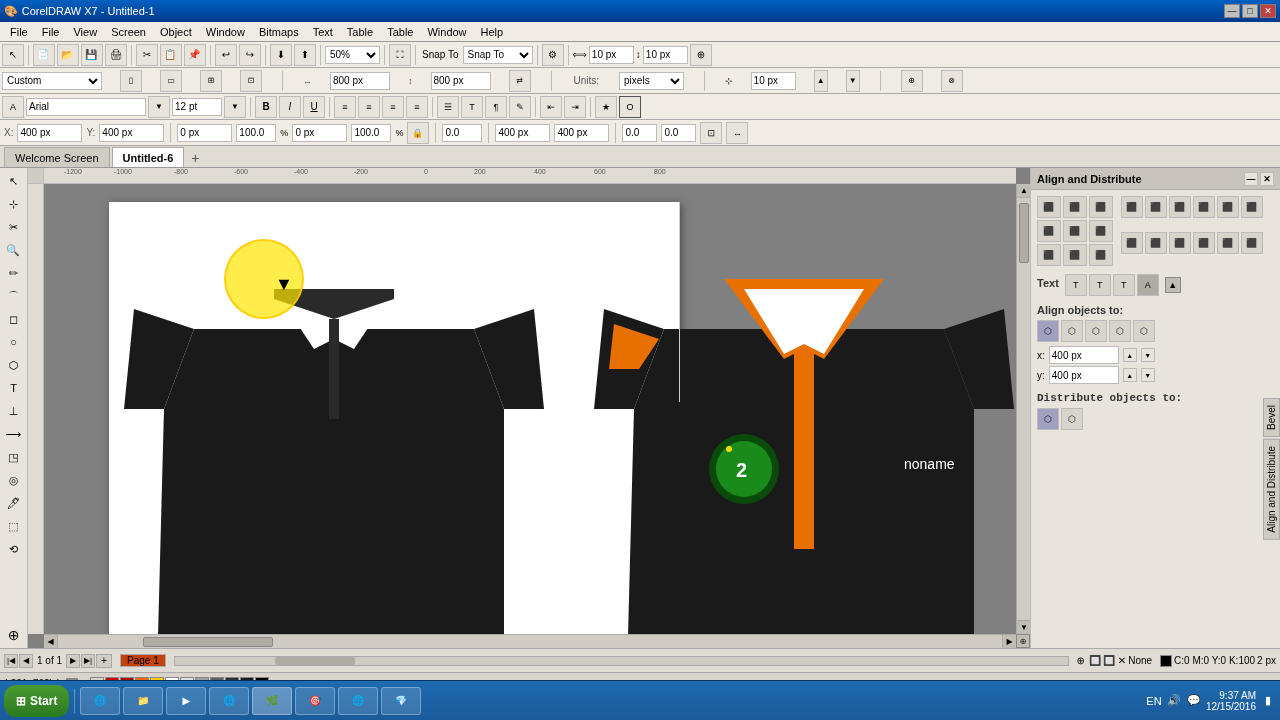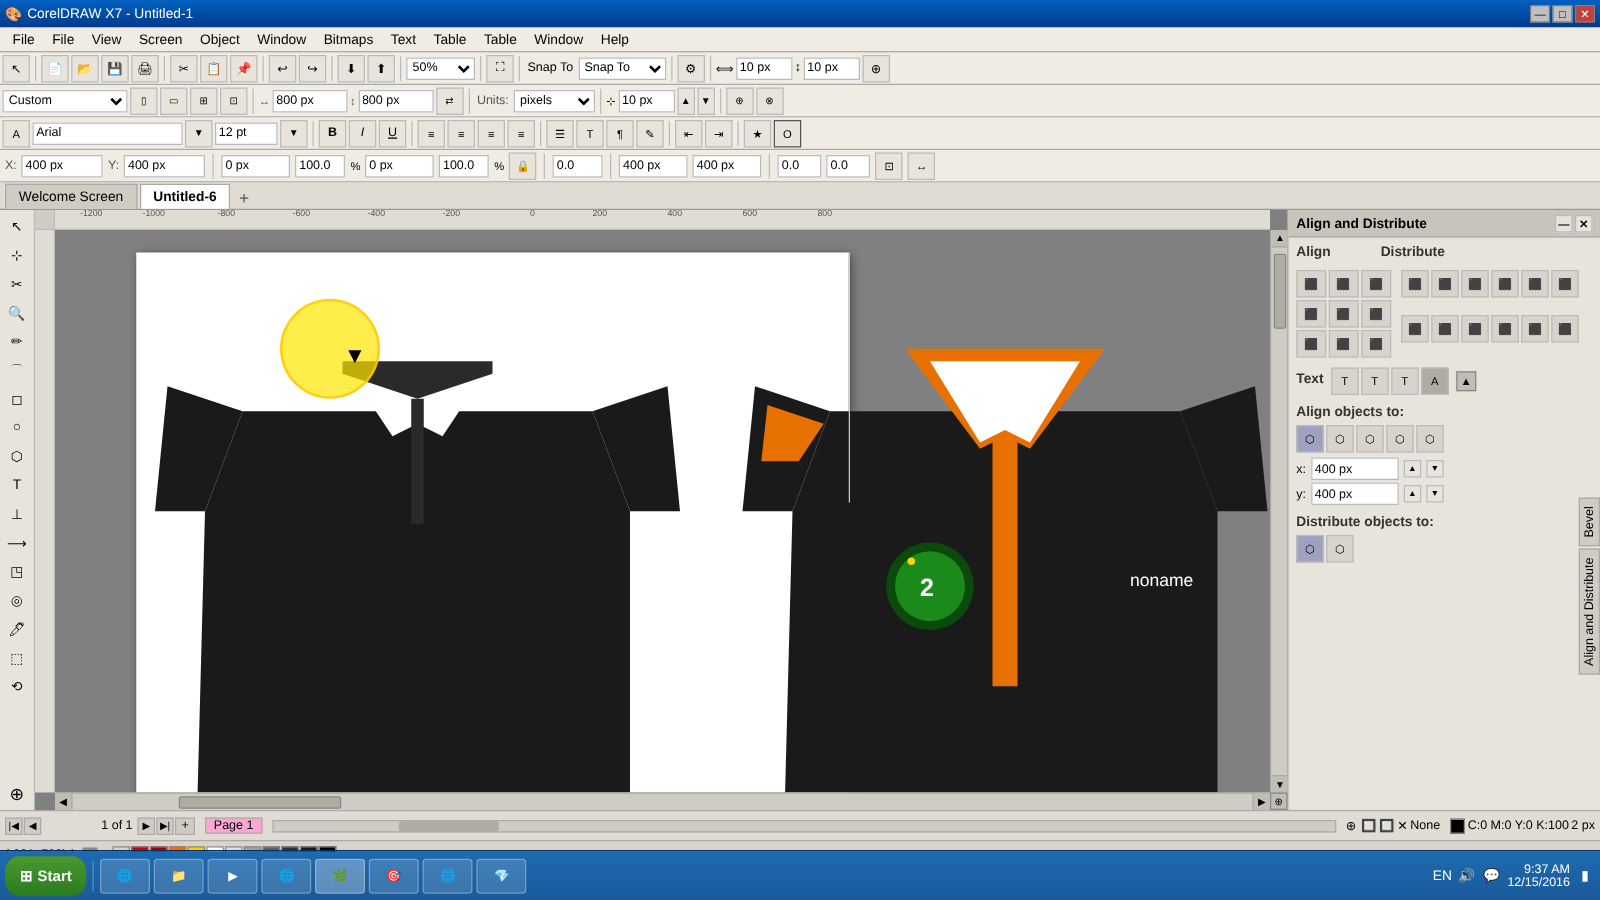--- a/index.html
+++ b/index.html
@@ -29,21 +29,21 @@
       border-bottom: 1px solid #aaa; padding: 1px 2px; gap: 2px;
     }
     .tb-btn { width: 22px; height: 22px; background: #e8e4dc; border: 1px solid #bbb; display: flex; align-items: center; justify-content: center; cursor: pointer; font-size: 10px; }
     .tb-sep { width: 1px; height: 20px; background: #bbb; margin: 0 2px; }
     .tb-input { height: 18px; width: 50px; border: 1px solid #bbb; background: white; padding: 0 2px; font-size: 10px; }
     .tb-dropdown { height: 18px; width: 55px; border: 1px solid #bbb; background: white; font-size: 10px; }
 
     
     #toolbar2 {
       height: 26px; background: #f0ece4; display: flex; align-items: center;
-      border-bottom: 1px solid #aaa; padding: 1px 2px; gap: 2px;
+      border-bottom: 1px solid #aaa; padding: 1px 2px; gap: 18px;
     }
     .prop-label { font-size: 10px; color: #555; margin: 0 2px; }
     .prop-input { height: 18px; width: 60px; border: 1px solid #bbb; background: white; padding: 0 2px; font-size: 10px; }
     .prop-dropdown { height: 18px; width: 70px; border: 1px solid #bbb; background: white; font-size: 10px; }
 
     
     #toolbar3 {
       height: 26px; background: #f0ece4; display: flex; align-items: center;
       border-bottom: 1px solid #aaa; padding: 1px 2px; gap: 2px;
     }
@@ -402,24 +402,20 @@
     <div id="panel-header" style="height:22px; background:#c8c4bc; border-bottom:1px solid #aaa; display:flex; align-items:center; justify-content:space-between; padding:0 6px; font-size:11px; font-weight:bold;">
       <span>Align and Distribute</span>
       <div style="display:flex; gap:2px;">
         <div class="tb-btn" style="width:14px; height:14px; font-size:9px;">—</div>
         <div class="tb-btn" style="width:14px; height:14px; font-size:9px;">✕</div>
       </div>
     </div>
     <div id="panel-body" style="padding:6px; overflow-y:auto;">
 
       <div class="panel-section">
-        <div style="display:flex; gap:40px; margin-bottom:4px;">
-          <span class="panel-section-title">Align</span>
-          <span class="panel-section-title">Distribute</span>
-        </div>
         <div style="display:flex; gap:8px;">
 
           <div style="display:grid; grid-template-columns:repeat(3,24px); gap:2px;">
             <div class="align-btn" title="Align top left">⬛</div>
             <div class="align-btn" title="Align top center">⬛</div>
             <div class="align-btn" title="Align top right">⬛</div>
             <div class="align-btn" title="Align middle left">⬛</div>
             <div class="align-btn" title="Align middle center">⬛</div>
             <div class="align-btn" title="Align middle right">⬛</div>
             <div class="align-btn" title="Align bottom left">⬛</div>
@@ -473,47 +469,47 @@
           <div class="tb-btn" style="width:14px; height:14px; font-size:7px;">▼</div>
         </div>
         <div class="panel-input-row">
           <span style="font-size:10px;">y:</span>
           <input class="panel-input" type="text" value="400 px" style="">
           <div class="tb-btn" style="width:14px; height:14px; font-size:7px;">▲</div>
           <div class="tb-btn" style="width:14px; height:14px; font-size:7px;">▼</div>
         </div>
       </div>
 
-      <div class="panel-section" style="margin-top:4px;">
+      <div class="panel-section" style="margin-top:4px;font-family:Liberation Mono, monospace;">
         <span class="panel-section-title">Distribute objects to:</span>
         <div style="display:flex; gap:2px; margin:4px 0;">
           <div class="align-btn" style="width:22px; background:#a0a0c0;">⬡</div>
           <div class="align-btn" style="width:22px;">⬡</div>
         </div>
       </div>
     </div>
 
     <div style="position:absolute; right:0; top:230px; display:flex; flex-direction:column;">
       <div style="writing-mode:vertical-lr; transform:rotate(180deg); background:#d0ccc4; border:1px solid #aaa; padding:6px 2px; font-size:10px; cursor:pointer; margin-bottom:2px;">Bevel</div>
       <div style="writing-mode:vertical-lr; transform:rotate(180deg); background:#d0ccc4; border:1px solid #aaa; padding:6px 2px; font-size:10px; cursor:pointer;">Align and Distribute</div>
     </div>
   </div>
 </div>
 
 <div style="height:24px; background:#e0dcd4; border-top:1px solid #aaa; display:flex; align-items:center; padding:0 4px; font-size:10px; gap:4px;">
 
   <div style="display:flex; align-items:center; gap:1px;">
     <div class="nav-btn">|◀</div>
     <div class="nav-btn">◀</div>
-    <span style="font-size:10px; padding:0 3px;margin-left:44px;">1 of 1</span>
+    <span style="font-size:10px; padding:0 3px;">1 of 1</span>
     <div class="nav-btn">▶</div>
     <div class="nav-btn">▶|</div>
     <div class="nav-btn" style="width:16px; font-size:10px;">+</div>
   </div>
-  <div style="margin-left:4px; padding:0 6px; font-size:10px; background:#f9a8d4; border:1px solid #aaa; cursor:pointer;">Page 1</div>
+  <div style="margin-left:4px; padding:0 6px; font-size:10px; background:#c2410c; border:1px solid #aaa; cursor:pointer;">Page 1</div>
 
   <div style="flex:1; height:10px; background:#d0ccc4; border:1px solid #aaa; position:relative; margin:0 4px;">
     <div style="position:absolute; left:100px; width:80px; height:8px; background:#b0aca4; border-radius:2px; top:0;"></div>
   </div>
 
   <div style="font-size:10px; cursor:pointer;">⊕</div>
 
   <div style="margin-left:auto; display:flex; align-items:center; gap:8px;">
     <div style="display:flex; align-items:center; gap:2px;">
       <span>🔲</span>

